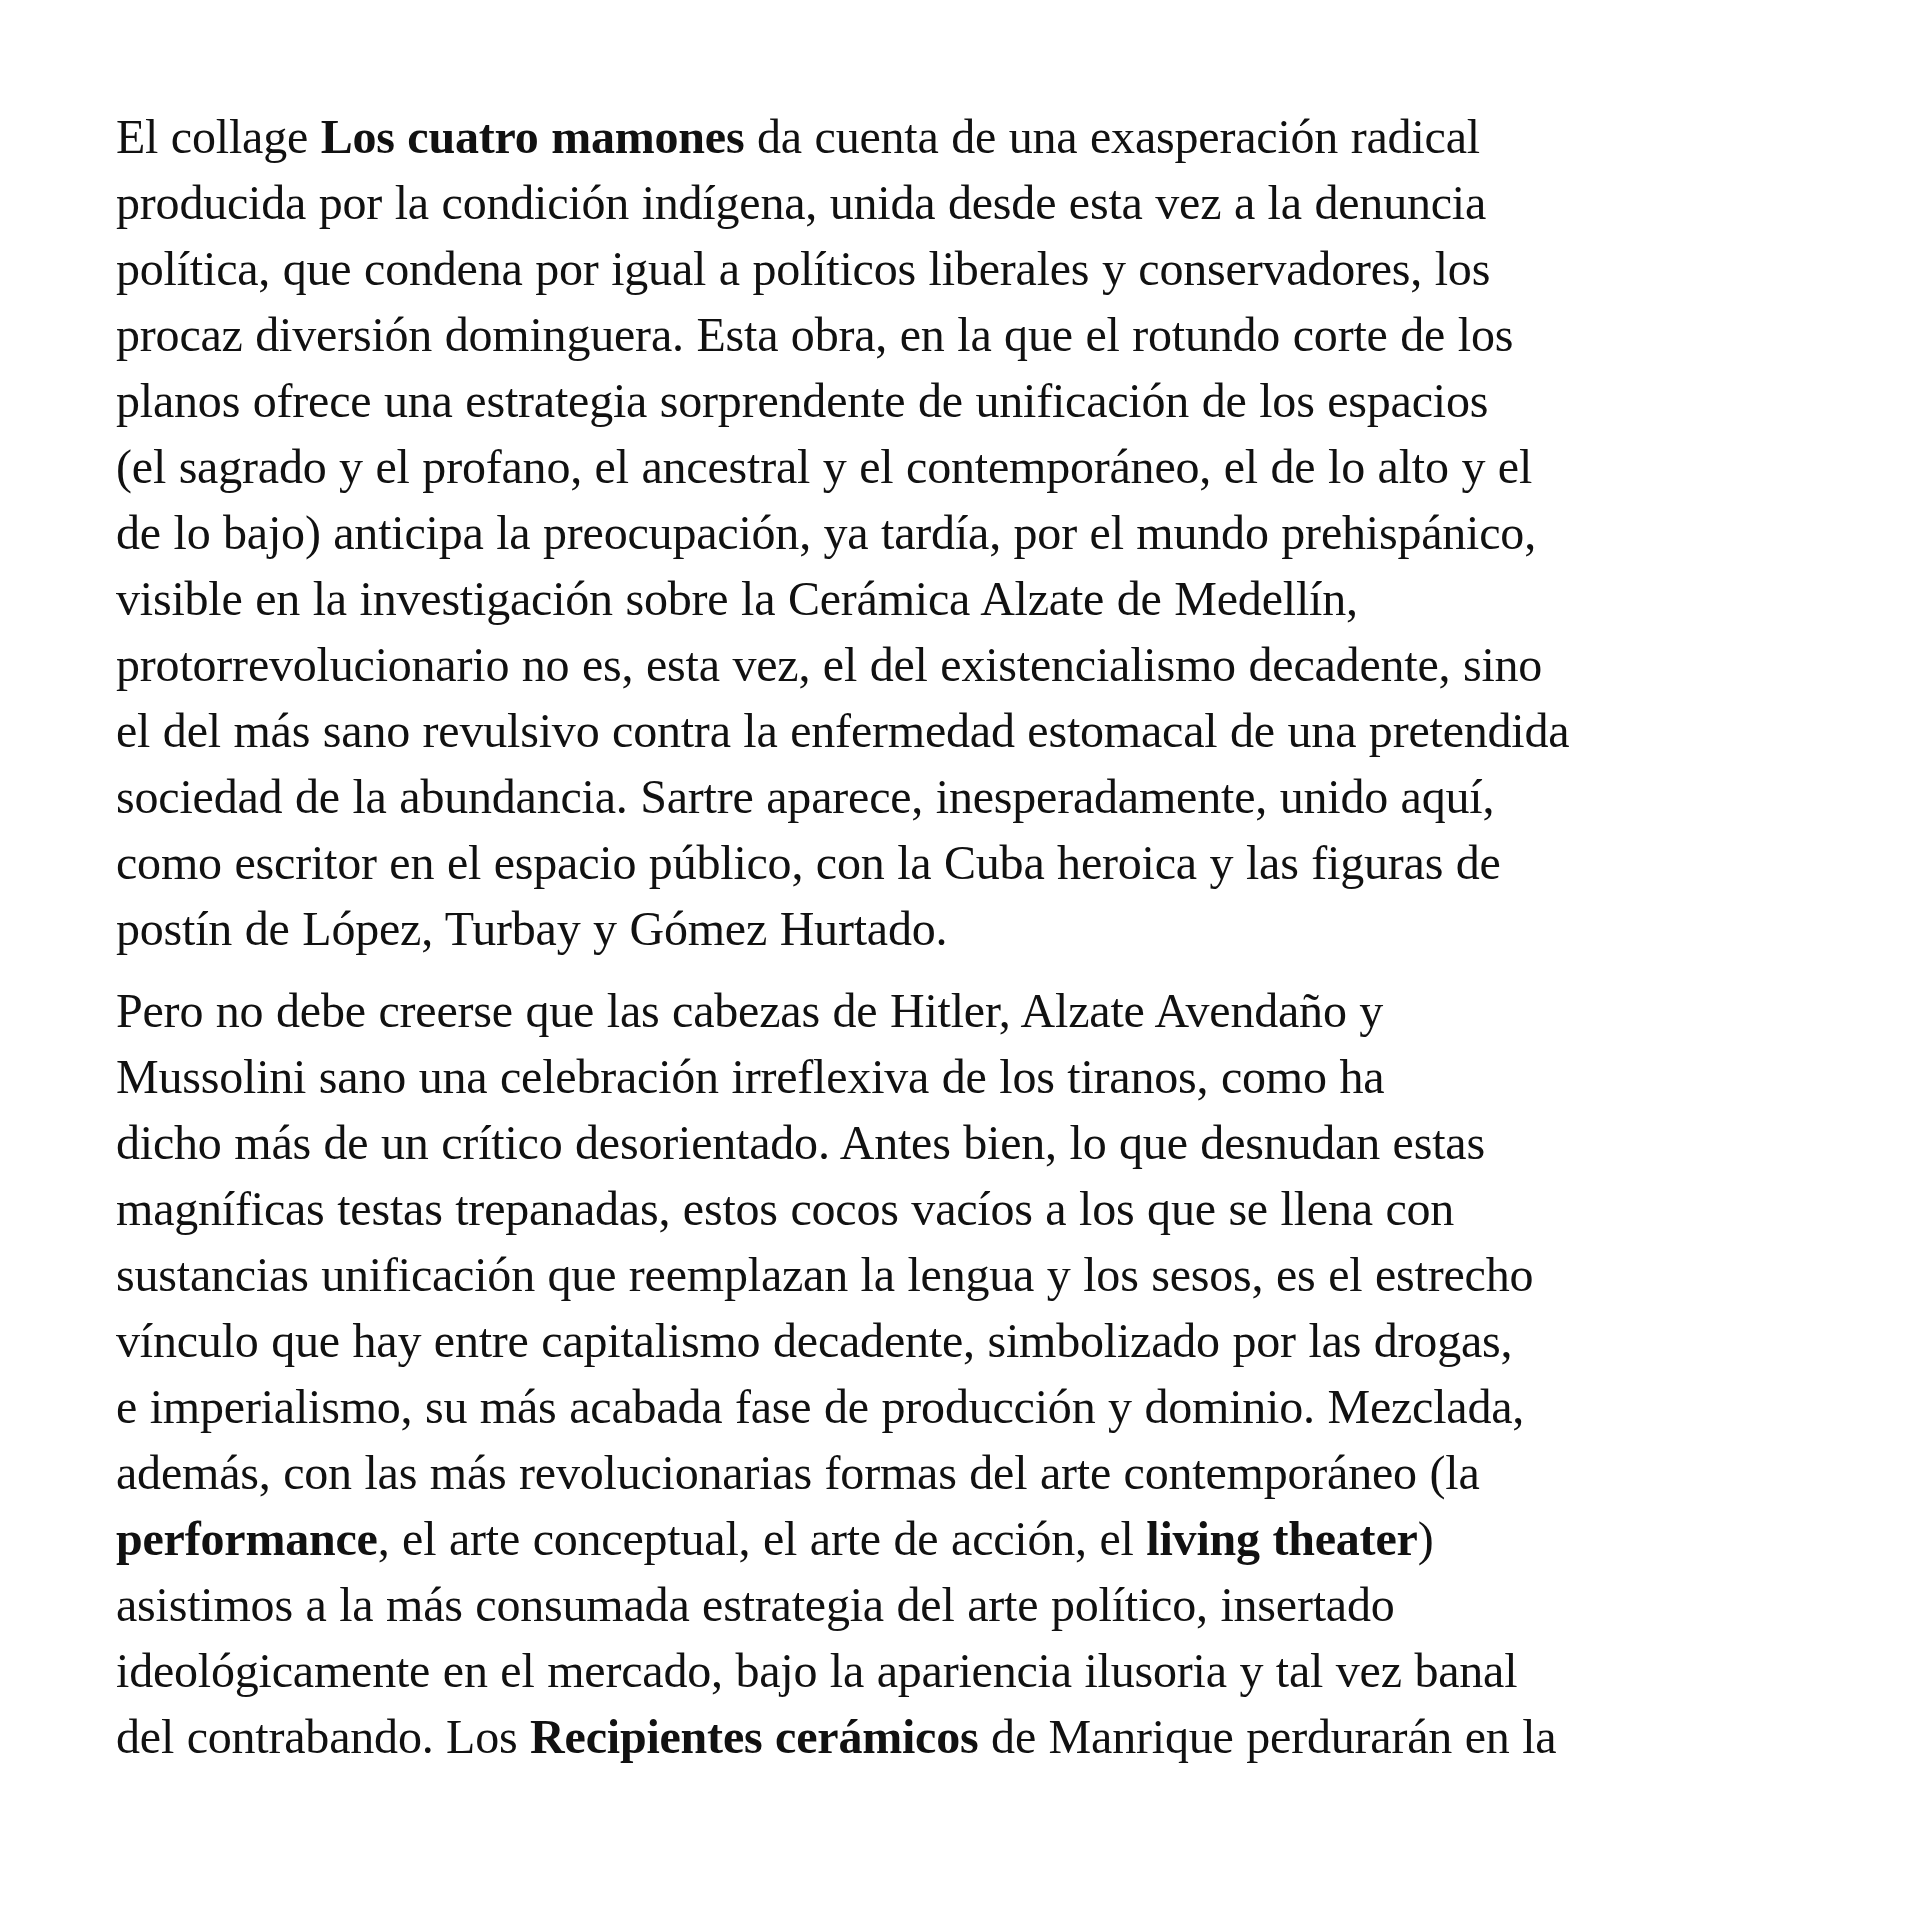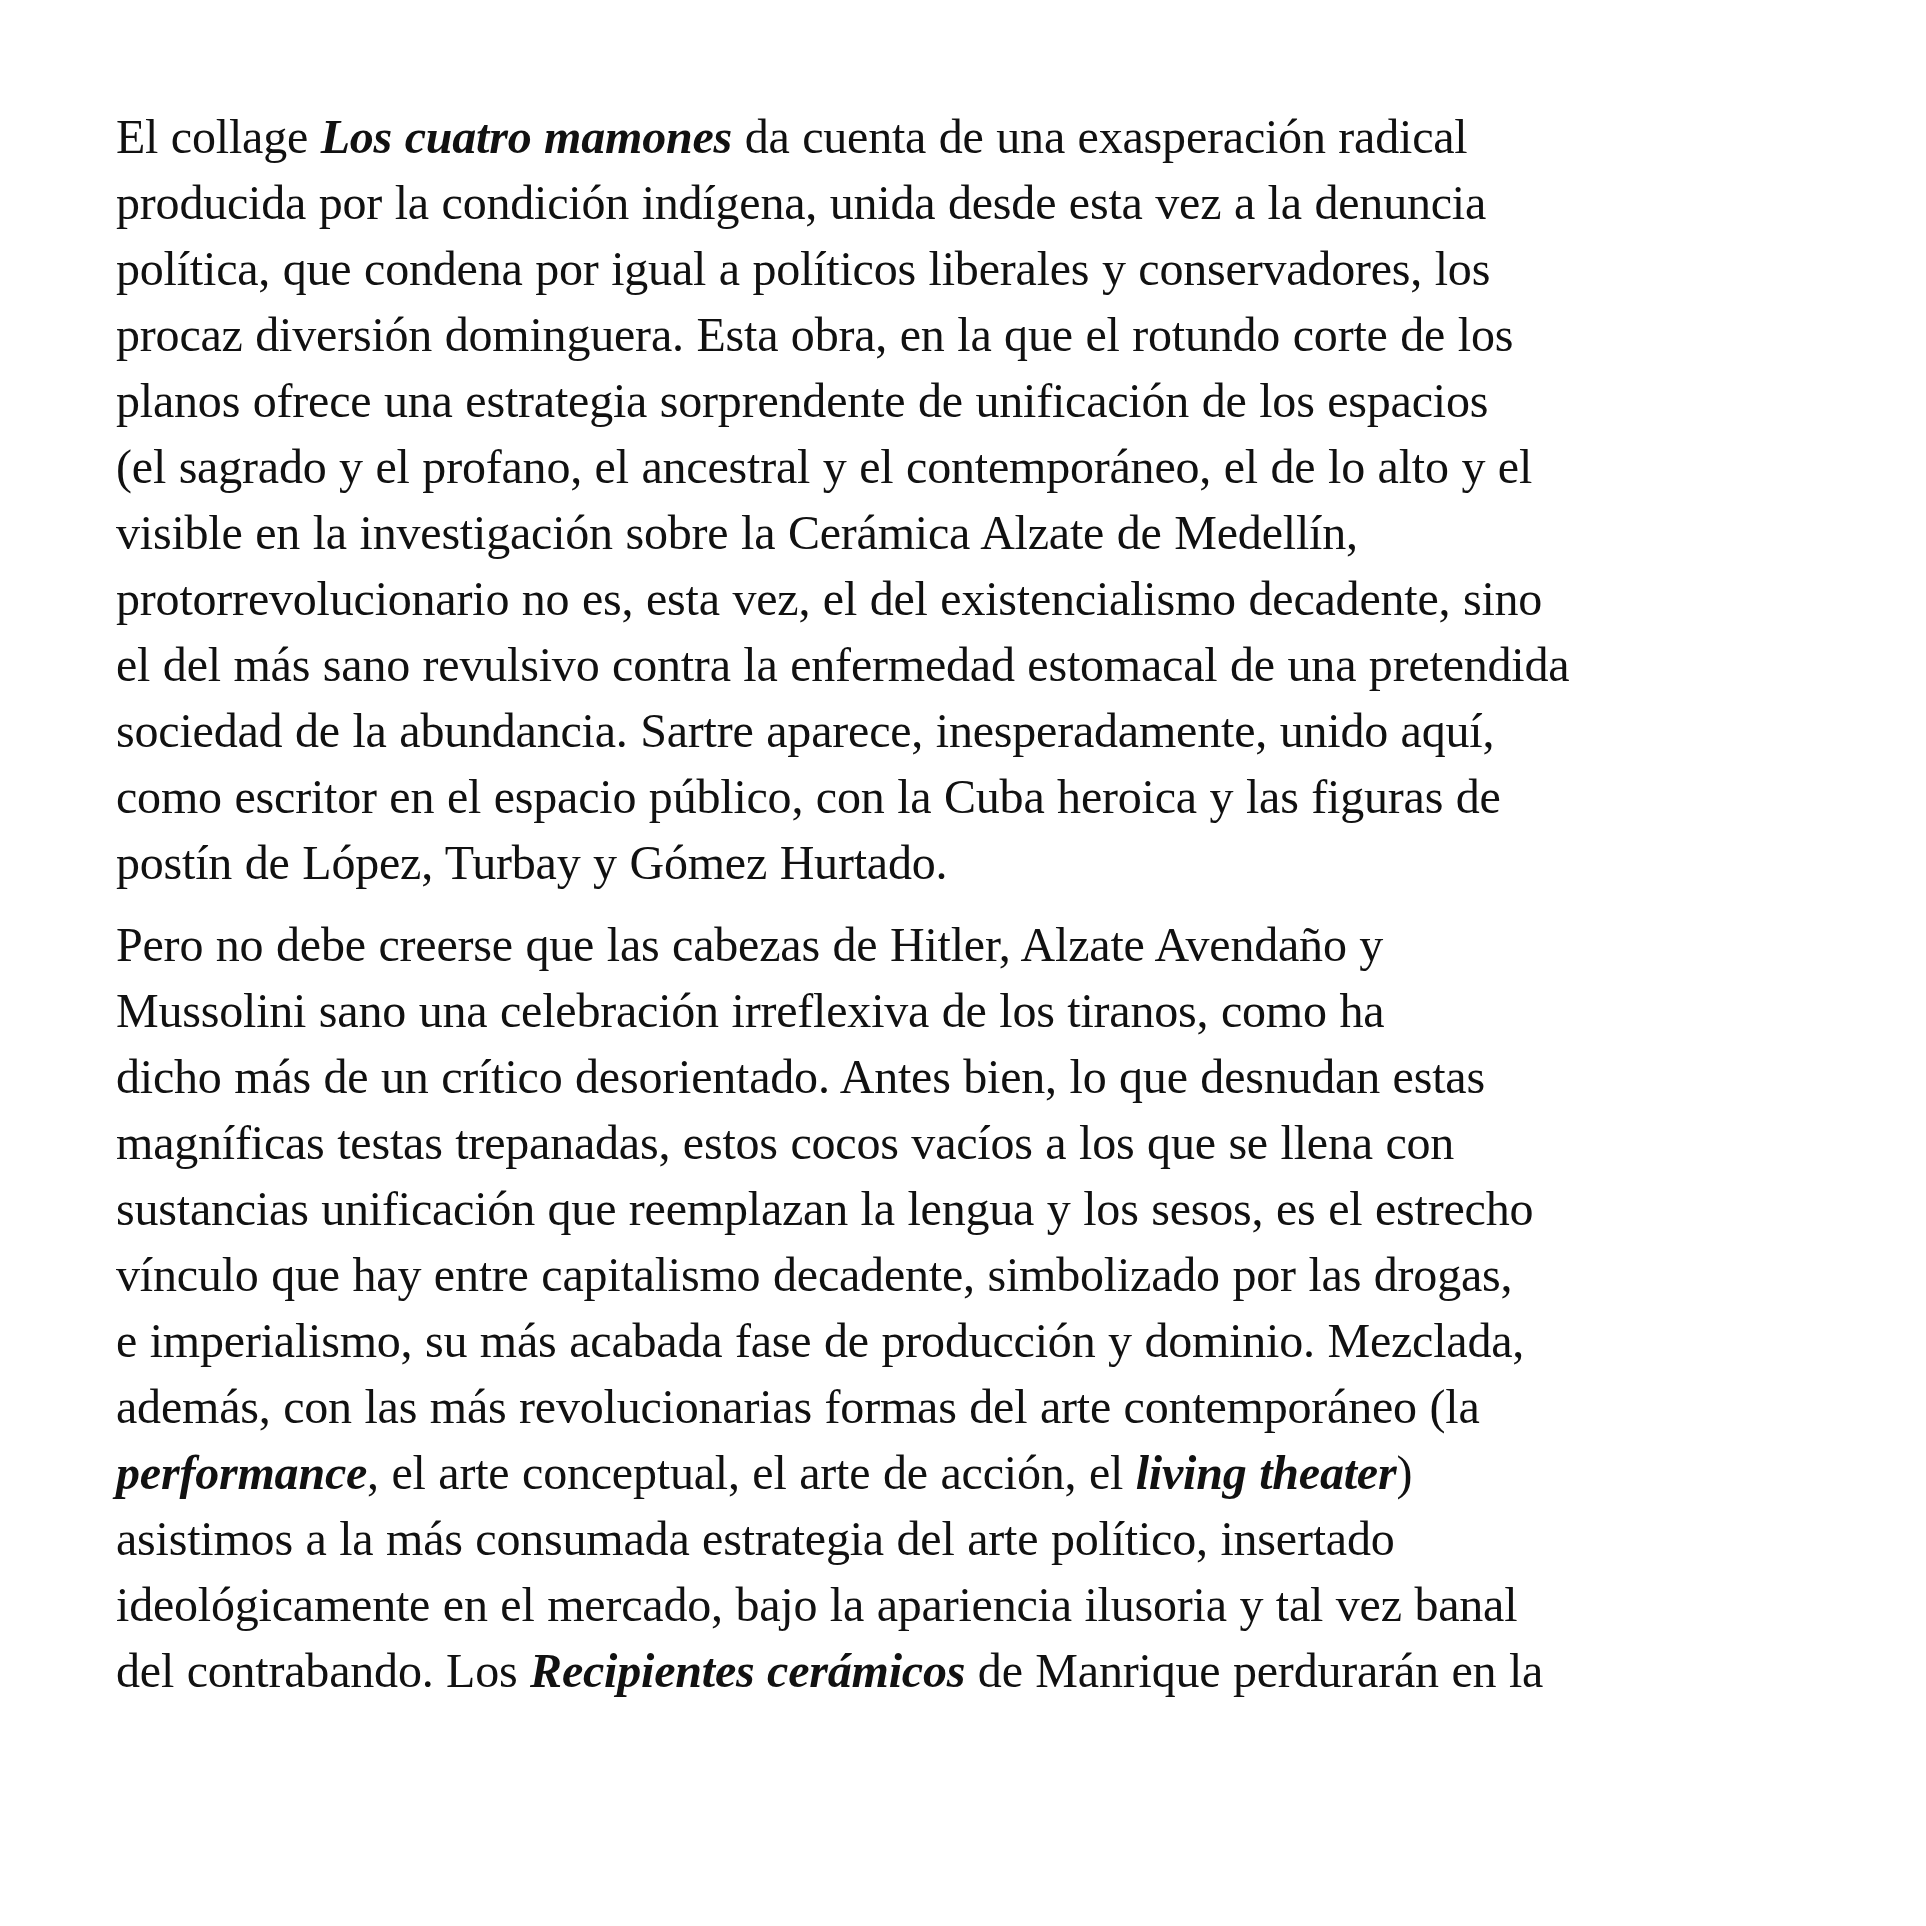--- a/index.html
+++ b/index.html
@@ -14,33 +14,34 @@
   }
   .para {
     font-size: 48px;
     line-height: 66px;
     margin: 0 0 16px 0;
     text-align: left;
     letter-spacing: -0.2px;
     word-spacing: 0.8px;
   }
   .para .line { display: block; white-space: nowrap; }
-  .bi { font-style: italic; font-weight: bold; }
+  .bi { font-weight: bold; }
 </style>
 </head>
 <body>
 
 <div class="page">
   <p class="para">
       <span class="line"><span>El collage </span><span class="bi">Los cuatro mamones</span><span> da cuenta de una exasperación radical</span></span>
       <span class="line"><span>producida por la condición indígena, unida desde esta vez a la denuncia</span></span>
       <span class="line"><span>política, que condena por igual a políticos liberales y conservadores, los</span></span>
       <span class="line"><span>procaz diversión dominguera. Esta obra, en la que el rotundo corte de los</span></span>
       <span class="line"><span>planos ofrece una estrategia sorprendente de unificación de los espacios</span></span>
       <span class="line"><span>(el sagrado y el profano, el ancestral y el contemporáneo, el de lo alto y el</span></span>
+      <span class="line"><span>de lo bajo) anticipa la preocupación, ya tardía, por el mundo prehispánico,</span></span>
       <span class="line"><span>visible en la investigación sobre la Cerámica Alzate de Medellín,</span></span>
       <span class="line"><span>protorrevolucionario no es, esta vez, el del existencialismo decadente, sino</span></span>
       <span class="line"><span>el del más sano revulsivo contra la enfermedad estomacal de una pretendida</span></span>
       <span class="line"><span>sociedad de la abundancia. Sartre aparece, inesperadamente, unido aquí,</span></span>
       <span class="line"><span>como escritor en el espacio público, con la Cuba heroica y las figuras de</span></span>
       <span class="line"><span>postín de López, Turbay y Gómez Hurtado.</span></span>
     </p>
   <p class="para">
       <span class="line"><span>Pero no debe creerse que las cabezas de Hitler, Alzate Avendaño y</span></span>
       <span class="line"><span>Mussolini sano una celebración irreflexiva de los tiranos, como ha</span></span>

